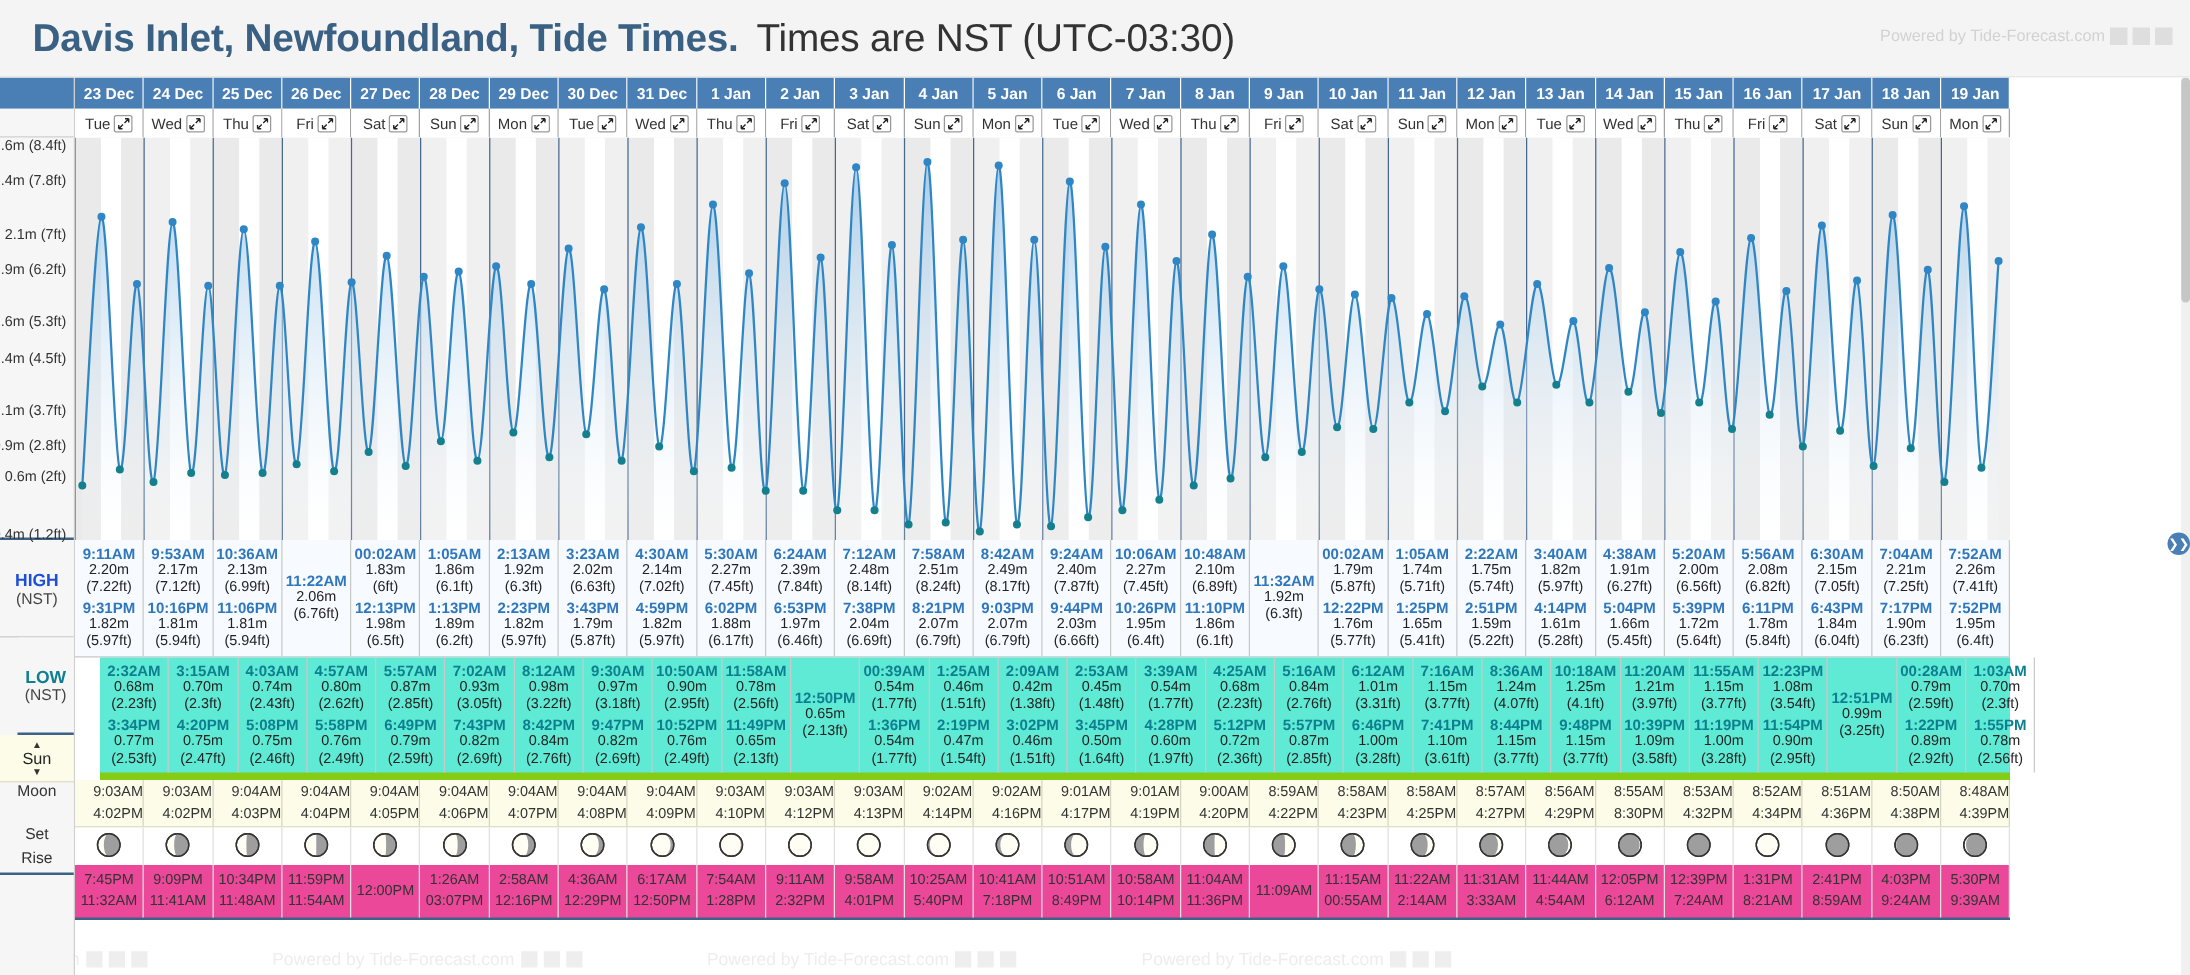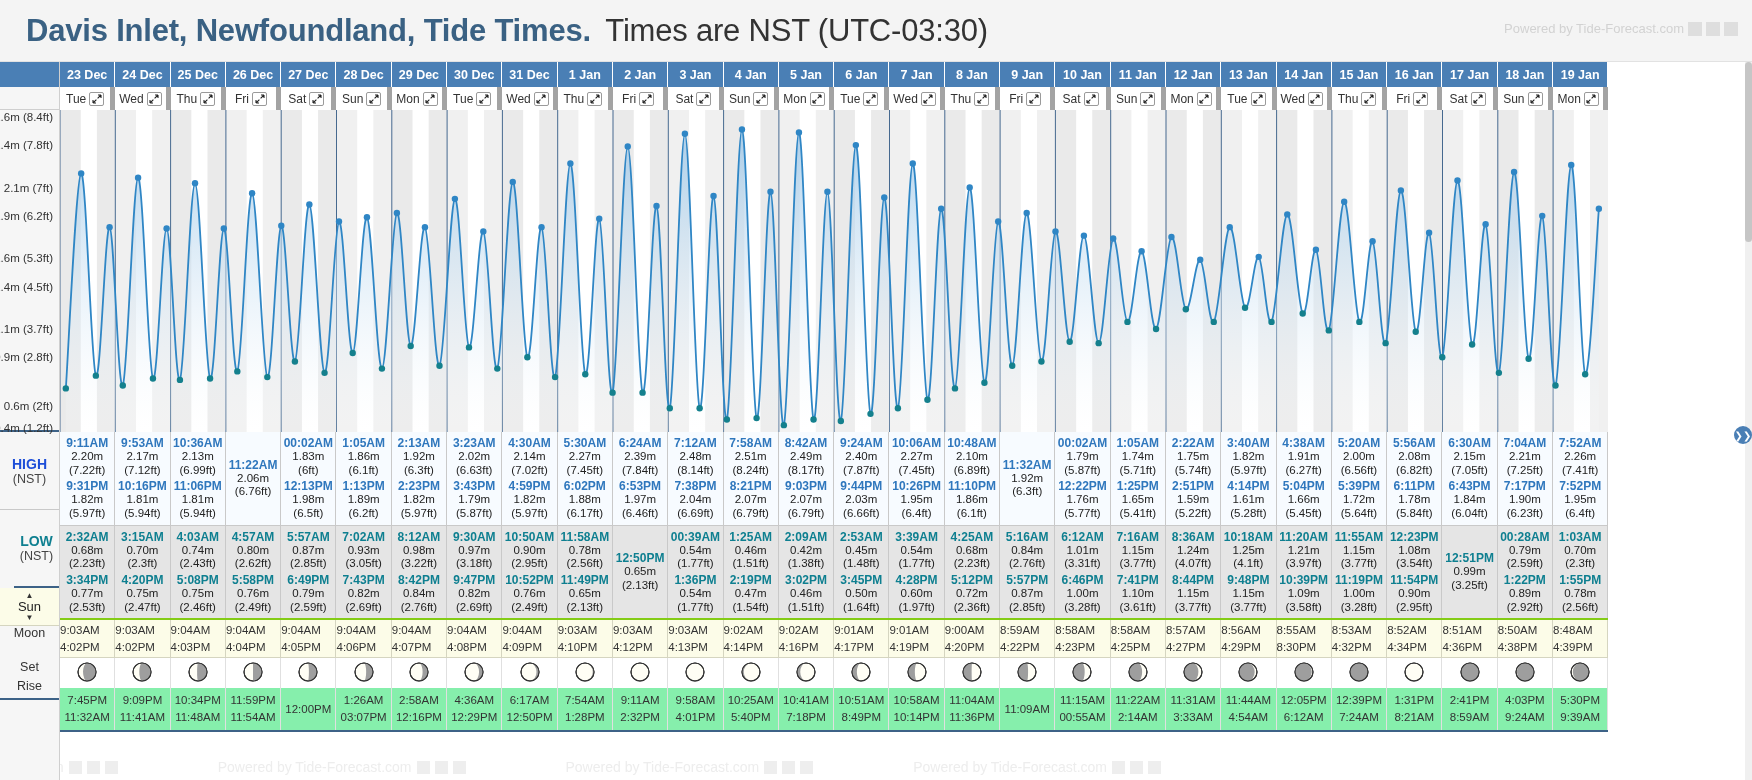--- a/index.html
+++ b/index.html
@@ -41,21 +41,21 @@
     width:55.3px; flex:0 0 55.3px; background:#4a7fb5; color:#fff;
     font-size:12.5px; font-weight:bold; display:flex; align-items:center;
     justify-content:center; border-right:1px solid #ffffff;
   }
   .axis-dates { height:25px; background:#4a7fb5; }
 
   .row-days { display:flex; height:23px; background:#fff; }
   .cell-day {
     width:55.3px; flex:0 0 55.3px; display:flex; align-items:center;
     justify-content:center; gap:3px; font-size:12px; color:#333;
-    border-right:5px solid #a3a3a3; background:#fff;
+    border-right:1px solid #a3a3a3; background:#fff;
   }
   .expand-ic {
     width:15px; height:14px; border:1px solid #9a9a9a; border-radius:2px;
     display:inline-flex; align-items:center; justify-content:center; background:#fff;
   }
   .axis-days { height:23px; background:#f6f6f6; border-bottom:1px solid #cfcfcf;}
 
   
   .chart { position:relative; height:322px; background:#fff; border-bottom:2px solid #4a7fb5;}
   .chart svg { display:block; }
@@ -63,59 +63,59 @@
   .ytick {
     position:absolute; right:6px; font-size:11.5px; color:#333;
     transform:translateY(-50%); white-space:nowrap;
   }
   .tide-col {
     width:55.3px; flex:0 0 55.3px; border-right:1px solid #c9c9c9;
     display:flex; flex-direction:column; justify-content:center; align-items:center;
     padding:3px 0;
   }
   .tide-high-row { display:flex; min-height:78px; border-bottom:1px solid #c9c9c9; background:#f7fbff;}
-  .tide-low-row  { display:flex; min-height:78px; border-bottom:2px solid #84cc16; background:#e5e5e5;}
+  .tide-low-row  { display:flex; min-height:78px; border-bottom:6px solid #84cc16; background:#5eead4;margin-left:20px;}
   .evt { text-align:center; line-height:1.18; padding:1px 0; }
   .evt .t-h { color:#2f77bd; font-weight:bold; font-size:12px; }
   .evt .t-l { color:#0e7f90; font-weight:bold; font-size:12px; }
   .evt .m { color:#222; font-size:11.5px; }
   .evt .f { color:#222; font-size:11.5px; }
   .axis-high, .axis-low {
     display:flex; flex-direction:column; align-items:center; justify-content:center;
     min-height:78px; background:#f6f6f6; border-bottom:1px solid #c9c9c9;
   }
   .axis-low { border-bottom:2px solid #3d6287;margin-left:14px; }
   .ax-lbl { font-weight:bold; font-size:14px; }
   .ax-lbl.hi { color:#1d4ed8; }
   .ax-lbl.lo { color:#0e7f90; }
   .ax-sub { font-size:12.5px; color:#444; }
 
   
   .sun-row { display:flex; height:38px; background:#fcfce8; border-bottom:1px solid #d5d5c0;}
   .sun-col {
     width:55.3px; flex:0 0 55.3px; border-right:1px solid #d5d5c0;
-    display:flex; flex-direction:column; align-items:flex-start; justify-content:center;
+    display:flex; flex-direction:column; align-items:flex-end; justify-content:center;
     font-size:11.5px; color:#333; line-height:1.45;
   }
   .axis-sun {
     height:38px; background:#fcfce8; border-bottom:1px solid #d5d5c0;
     display:flex; flex-direction:column; align-items:center; justify-content:center;
   }
   .tri { font-size:8px; line-height:7px; color:#333; }
 
   
   .moon-row { display:flex; height:30px; background:#fff; }
   .moon-col {
     width:55.3px; flex:0 0 55.3px; border-right:1px solid #e0e0e0;
     display:flex; align-items:center; justify-content:center;
   }
   .axis-moon { height:30px; background:#f6f6f6; display:flex; justify-content:center;
     font-size:12.5px; color:#333;}
 
-  .setrise-row { display:flex; height:44px; background:#86efac; border-bottom:2px solid #3d6287;}
+  .setrise-row { display:flex; height:44px; background:#ec4899; border-bottom:2px solid #3d6287;}
   .sr-col {
     width:55.3px; flex:0 0 55.3px; border-right:1px solid #e0e0e0;
     display:flex; flex-direction:column; align-items:center; justify-content:center;
     font-size:11.5px; color:#333; line-height:1.5;
   }
   .axis-setrise {
     height:44px; background:#f6f6f6; border-bottom:2px solid #3d6287;
     display:flex; flex-direction:column; align-items:center; justify-content:center;
     font-size:12.5px; color:#333; line-height:1.5;
   }
@@ -168,21 +168,21 @@
       <div class="axis-days"></div>
       <div class="axis-chart" id="yaxis">
           <div class="ytick" style="top: 6.82883px;">2.6m (8.4ft)</div>
           <div class="ytick" style="top: 35.1171px;">2.4m (7.8ft)</div>
           <div class="ytick" style="top: 77.5495px;">2.1m (7ft)</div>
           <div class="ytick" style="top: 105.838px;">1.9m (6.2ft)</div>
           <div class="ytick" style="top: 148.27px;">1.6m (5.3ft)</div>
           <div class="ytick" style="top: 176.559px;">1.4m (4.5ft)</div>
           <div class="ytick" style="top: 218.991px;">1.1m (3.7ft)</div>
           <div class="ytick" style="top: 247.279px;">0.9m (2.8ft)</div>
-          <div class="ytick" style="top: 296px;">0.6m (2ft)</div>
+          <div class="ytick" style="top: 272px;">0.6m (2ft)</div>
           <div class="ytick" style="top: 318px;">0.4m (1.2ft)</div>
         </div>
       <div class="axis-high">
         <div class="ax-lbl hi">HIGH</div>
         <div class="ax-sub">(NST)</div>
       </div>
       <div class="axis-low">
         <div class="ax-lbl lo">LOW</div>
         <div class="ax-sub">(NST)</div>
       </div>

